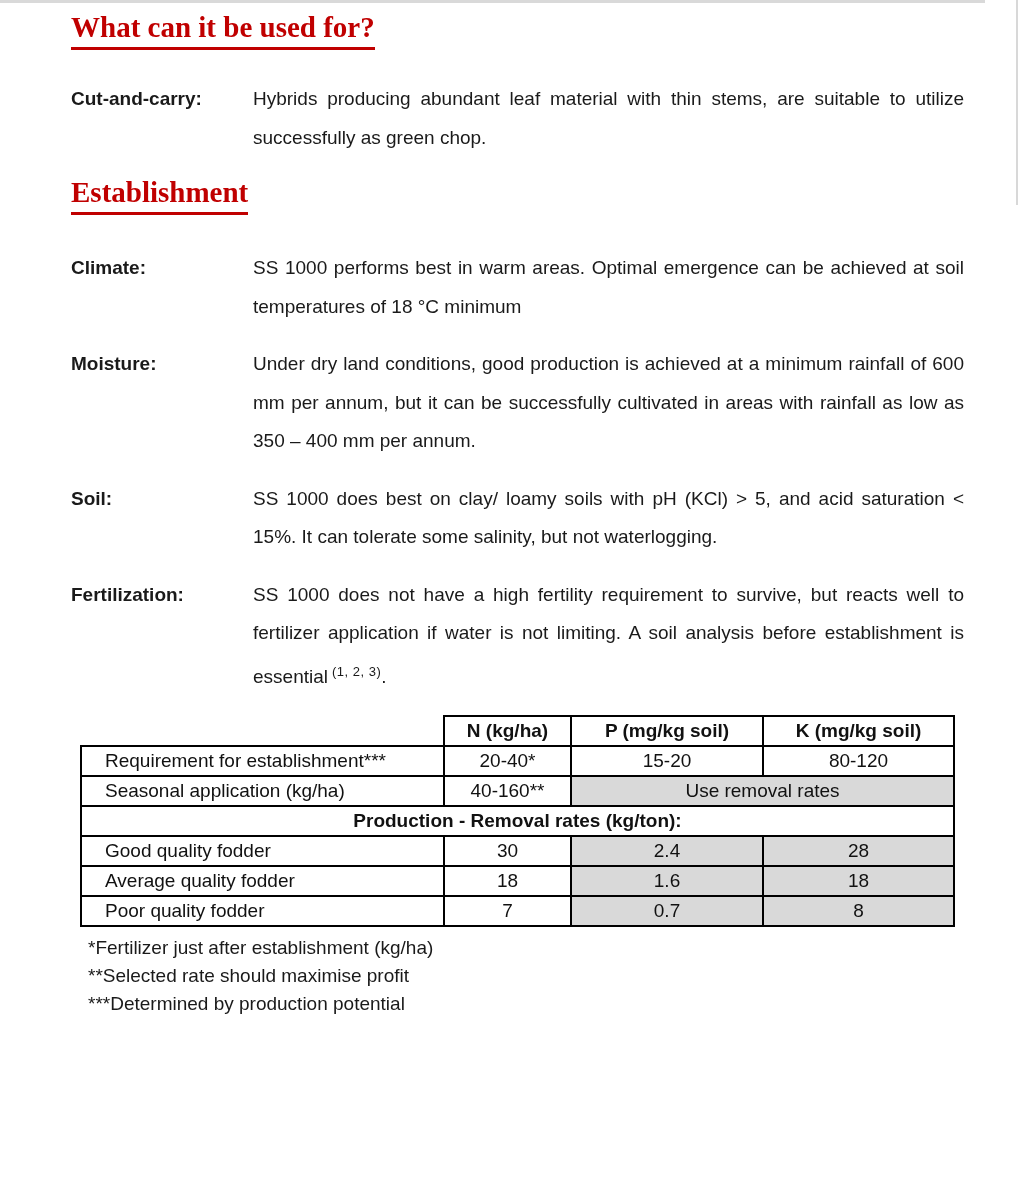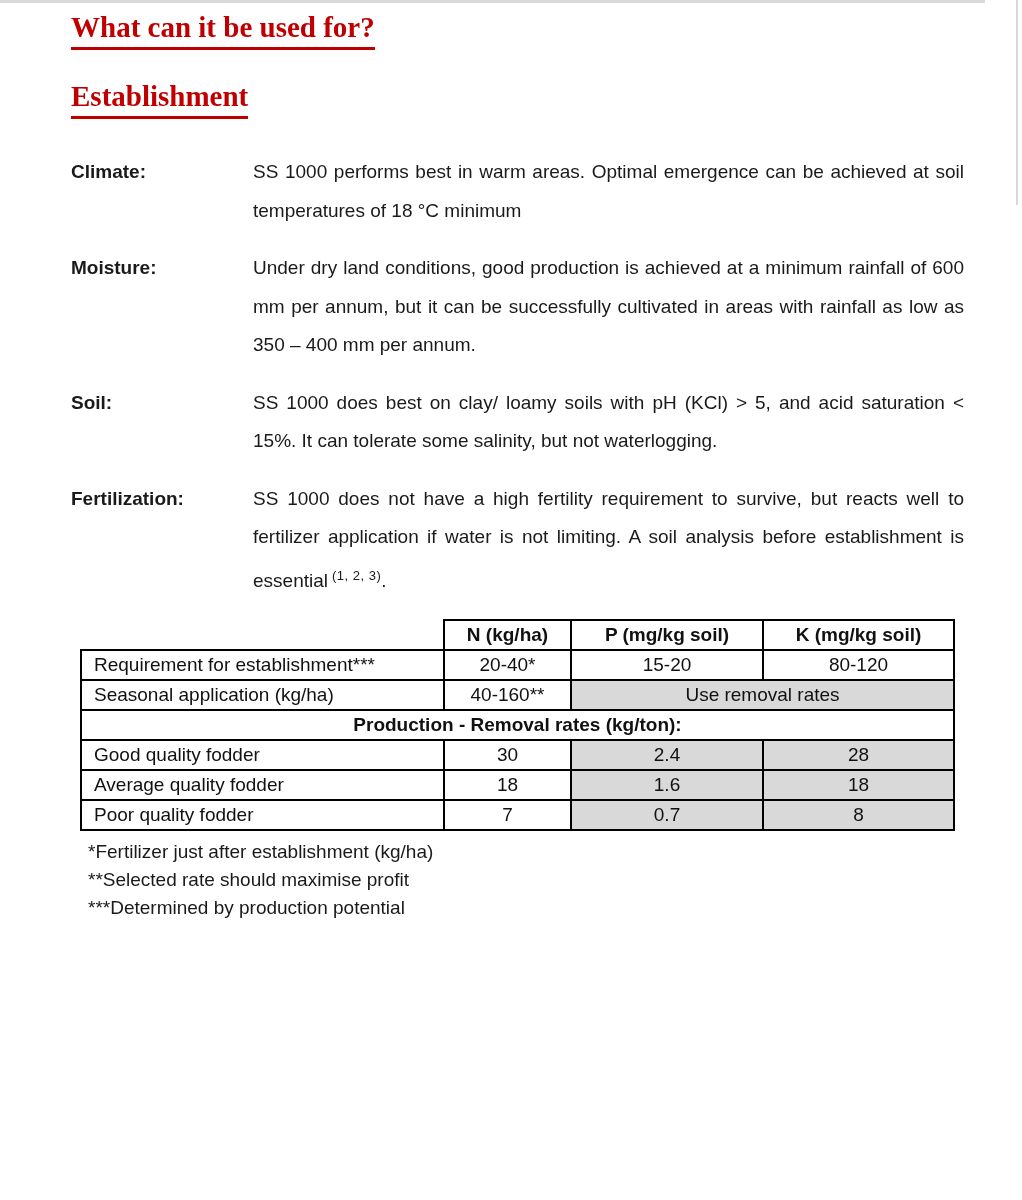--- a/index.html
+++ b/index.html
@@ -70,21 +70,21 @@
     white-space:nowrap;
   }
   table.nutrient-table td.corner {
     border:none;
     background:transparent;
   }
   table.nutrient-table td.hdr {
     font-weight:bold; text-align:center;margin-left:27px;
   }
   table.nutrient-table td.lbl {
-    text-align:left; padding-left:12px;
+    text-align:left; padding-left:23px;
   }
   table.nutrient-table td.val {
     text-align:center;
   }
   table.nutrient-table td.shade { background:#D9D9D9; }
   table.nutrient-table td.span-head {
     font-weight:bold; text-align:center;
   }
 
   .footnotes { margin:6px 0 0 17px; }
@@ -96,20 +96,24 @@
 <body>
 
 <div class="page-top-edge"></div>
 <div class="page-right-edge"></div>
 
 <div class="content">
 
   <h1 class="doc-heading"><span class="underlined">What can it be used for?</span></h1>
 
 
+  <div class="sec">
+    <div class="sec-label">Cut-and-carry:</div>
+    <div class="sec-body">Hybrids producing abundant leaf material with thin stems, are suitable to utilize successfully as green chop.</div>
+  </div>
 
   <h1 class="doc-heading second"><span class="underlined">Establishment</span></h1>
 
   <div class="sec">
     <div class="sec-label">Climate:</div>
     <div class="sec-body">SS 1000 performs best in warm areas. Optimal emergence can be achieved at soil temperatures of 18 °C minimum</div>
   </div>
 
   <div class="sec">
     <div class="sec-label">Moisture:</div>

